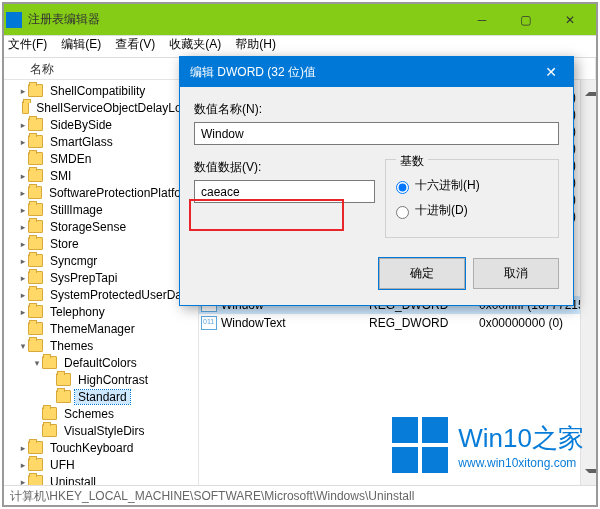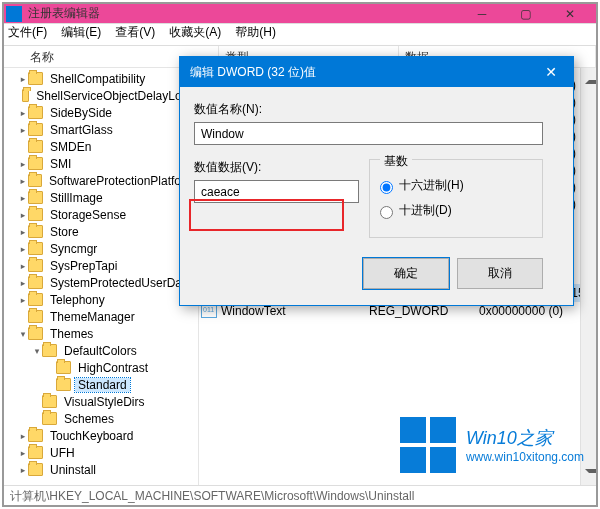--- a/index.html
+++ b/index.html
@@ -3,21 +3,21 @@
 <meta charset="utf-8">
 <style>
 * { box-sizing: border-box; margin: 0; padding: 0; font-family: "Microsoft YaHei", Tahoma, sans-serif; }
 body { width: 600px; height: 509px; background: #fff; overflow: hidden; position: relative; font-size: 12px; }
 
 .outer-wrap { border: 2px solid #999; width: 596px; height: 505px; margin: 2px; position: relative; }
 
 
 .main-win { width: 100%; height: 100%; display: flex; flex-direction: column; }
 
-.titlebar { height: 20px; background: #ec4899; border-bottom: 1px solid #ddd; display: flex; align-items: center; padding: 0 4px 0 2px; }
+.titlebar { height: 32px; background: #84cc16; border-bottom: 1px solid #ddd; display: flex; align-items: center; padding: 0 4px 0 2px; }
 .titlebar .appicon { width: 16px; height: 16px; background: #0078d7; margin-right: 6px; }
 .titlebar .title { flex: 1; color: #333; font-size: 12px; }
 .titlebar .winbtns { display: flex; }
 .titlebar .winbtns .wbtn { width: 44px; height: 26px; display: flex; align-items: center; justify-content: center; color: #333; cursor: pointer; }
 
 .menubar { height: 22px; display: flex; align-items: flex-start; padding: 0 4px; border-bottom: 1px solid #ddd; font-size: 12px; color: #000; }
 .menubar span { margin-right: 14px; cursor: pointer; }
 
 .header-row { height: 22px; background: #fff; border-bottom: 1px solid #e5e5e5; display: flex; }
 .header-cell { border-right: 1px solid #e5e5e5; padding: 3px 6px; color: #333; font-size: 12px; }
@@ -47,41 +47,41 @@
 .lc-type { width: 110px; }
 .lc-data { flex: 1; white-space: nowrap; }
 
 .statusbar { height: 20px; border-top: 1px solid #ddd; padding: 2px 6px; font-size: 12px; color: #666; white-space: nowrap; overflow: hidden; }
 
 
 .dialog { position: absolute; left: 175px; top: 52px; width: 395px; background: #f0f0f0; border: 1px solid #0078d7; box-shadow: 3px 3px 12px rgba(0,0,0,0.35); }
 .dialog .dlg-title { height: 30px; background: #0078d7; color: #fff; display: flex; align-items: center; padding: 0 0 0 10px; font-size: 12px; }
 .dialog .dlg-title .t { flex: 1; }
 .dialog .dlg-title .close { width: 44px; height: 30px; display: flex; align-items: center; justify-content: center; cursor: pointer; font-size: 14px; }
-.dialog .body { padding: 14px 30px 16px 14px; }
+.dialog .body { padding: 14px 14px 16px 14px; }
 .dialog label { display: block; font-size: 12px; color: #000; margin-bottom: 4px; }
 .dialog .txt { width: 100%; height: 23px; border: 1px solid #7a7a7a; padding: 2px 6px; font-size: 12px; }
 .dialog .row2 { display: flex; gap: 10px; margin-top: 14px; }
 .dialog .col-left { flex: 1; }
 .dialog .fieldset { border: 1px solid #d0d0d0; padding: 6px 10px 10px 10px; width: 174px; }
 .dialog .fieldset .legend { position: relative; top: -13px; background: #f0f0f0; padding: 0 4px; display: inline-block; font-size: 12px; }
 .dialog .radio-row { display: flex; align-items: flex-end; margin: 2px 0 8px 0; font-size: 12px; }
 .dialog .radio-row input { margin-right: 6px; }
 .dialog .btns { display: flex; justify-content: flex-end; gap: 8px; margin-top: 20px; }
 .dialog .btn { width: 86px; height: 31px; border: 1px solid #adadad; background: #e1e1e1; font-size: 12px; cursor: pointer; }
 .dialog .btn.primary { outline: 1px solid #0078d7; }
 
 .highlight-box { position: absolute; border: 2px solid #e8262a; pointer-events: none; }
 
 
 .watermark { position: absolute; right: 12px; bottom: 32px; display: flex; align-items: center; gap: 10px; opacity: 0.97; }
 .watermark .logo { width: 56px; height: 56px; display: grid; grid-template: 1fr 1fr / 1fr 1fr; gap: 4px; }
 .watermark .logo div { background: #0078d7; }
 .watermark .wtext { color: #0078d7; }
-.watermark .wtext .big { font-size: 18px; font-weight: 300; font-style: italic; }
+.watermark .wtext .big { font-size: 26px; font-weight: 300; }
 .watermark .wtext .big b { font-weight: 500; }
 .watermark .wtext .url { font-size: 12px; }
 
 .scrollbar-stub { position: absolute; right: 0; top: 0; bottom: 0; width: 16px; background: #f0f0f0; border-left: 1px solid #e0e0e0; }
 .scrollbar-stub::before, .scrollbar-stub::after { content: ""; position: absolute; left: 4px; width: 8px; height: 8px; border: 4px solid transparent; }
 .scrollbar-stub::before { top: 4px; border-bottom-color: #606060; border-top: none; }
 .scrollbar-stub::after { bottom: 4px; border-top-color: #606060; border-bottom: none; }
 </style>
 </head>
 <body>
@@ -206,26 +206,26 @@
             <span class="label">HighContrast</span>
           </div>
           <div class="tree-node ind-3 selected">
             <span class="twisty"></span>
             <span class="folder"></span>
             <span class="label">Standard</span>
           </div>
           <div class="tree-node ind-2">
             <span class="twisty"></span>
             <span class="folder"></span>
+            <span class="label">Schemes</span>
+          </div>
+          <div class="tree-node ind-2">
+            <span class="twisty"></span>
+            <span class="folder"></span>
             <span class="label">VisualStyleDirs</span>
-          </div>
-          <div class="tree-node ind-2">
-            <span class="twisty"></span>
-            <span class="folder"></span>
-            <span class="label">Schemes</span>
           </div>
           <div class="tree-node ind-1">
             <span class="twisty">▸</span>
             <span class="folder"></span>
             <span class="label">TouchKeyboard</span>
           </div>
           <div class="tree-node ind-1">
             <span class="twisty">▸</span>
             <span class="folder"></span>
             <span class="label">UFH</span>

